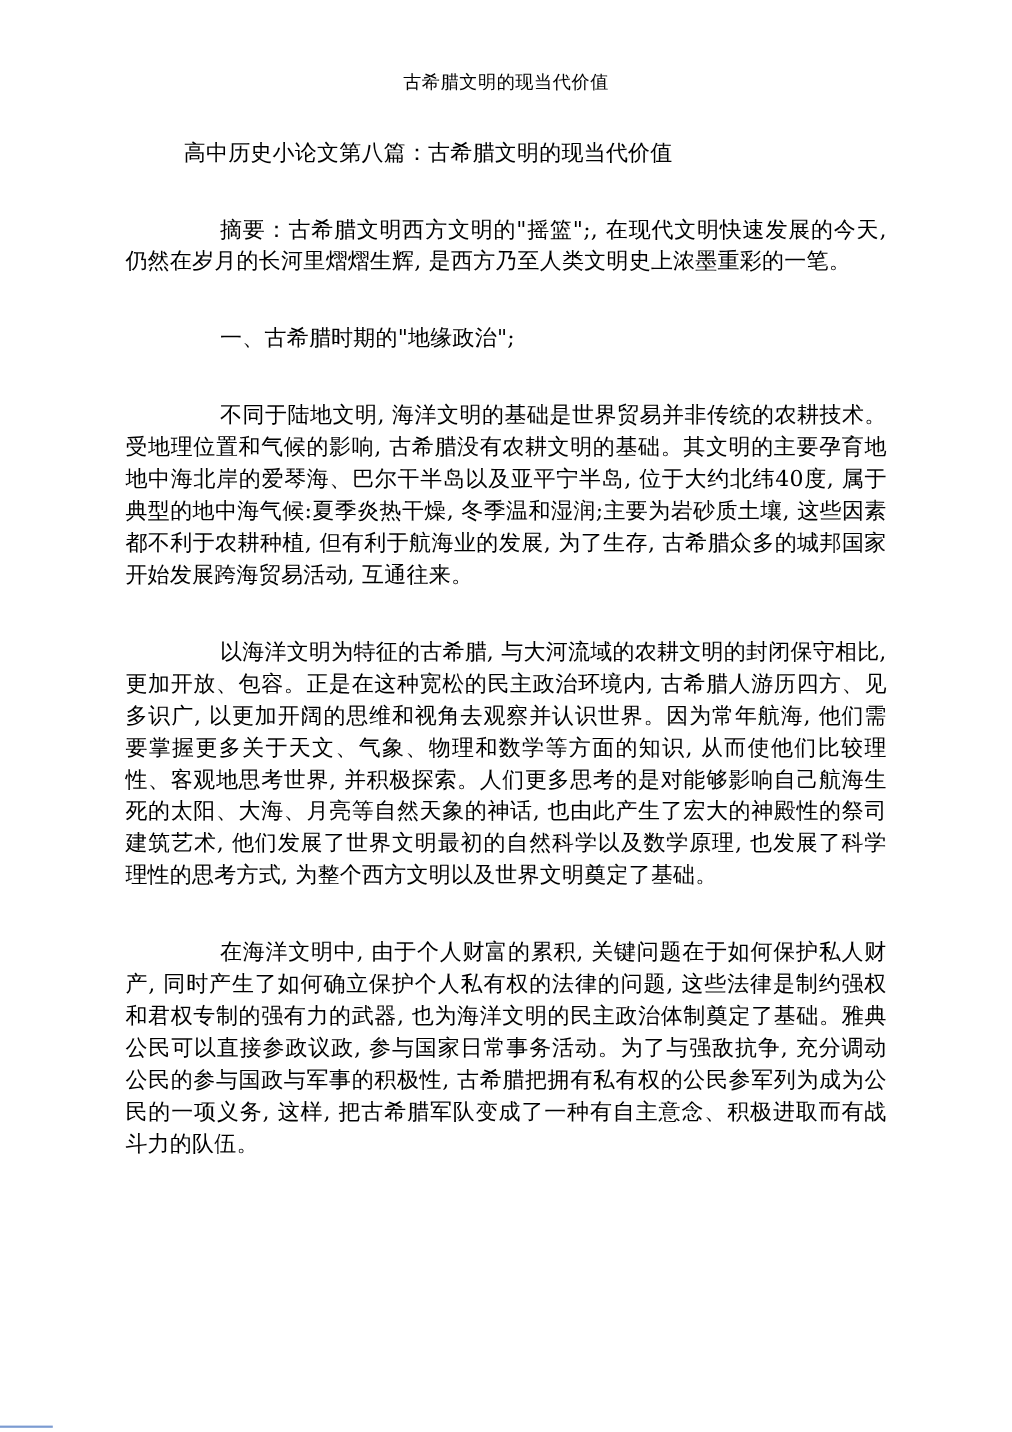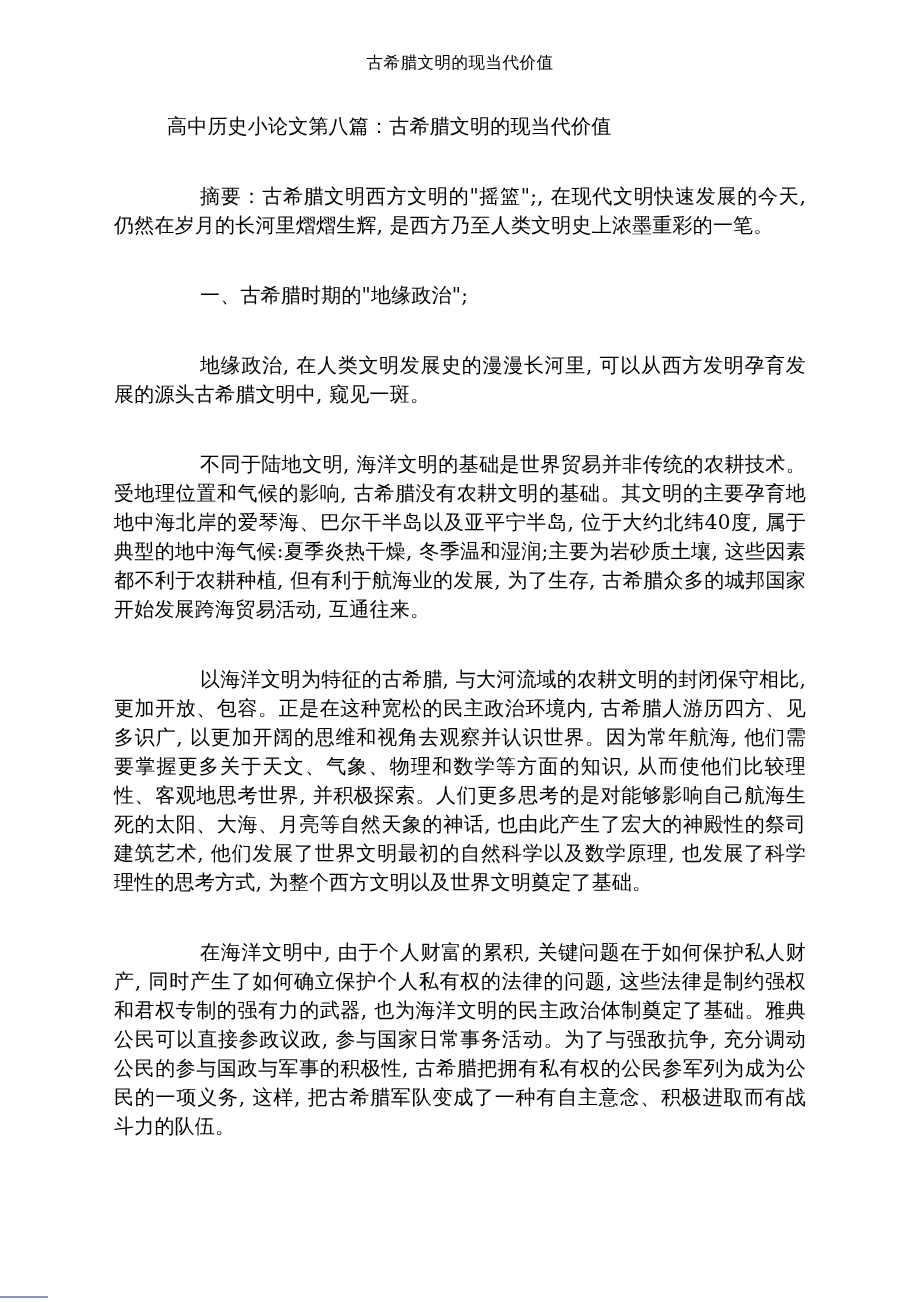--- a/index.html
+++ b/index.html
@@ -12,21 +12,21 @@
     height: 1302px;
     position: relative;
     overflow: hidden;
     font-family: "DejaVu Serif", "Liberation Serif", serif;
     color: #000000;
   }
   .page {
     box-sizing: border-box;
     width: 920px;
     min-height: 1302px;
-    padding: 48px 114px 40px 114px;
+    padding: 60px 114px 40px 114px;
     background: #ffffff;
   }
   .doc-title {
     font-size: 16.5px;
     font-weight: normal;
     text-align: center;
     margin: 0 0 35px 0;
     line-height: 29px;
     letter-spacing: 0.5px;
   }
@@ -55,21 +55,20 @@
 <div class="page">
   <h1 class="doc-title">古希腊文明的现当代价值</h1>
 
   <p class="para indent-sm">高中历史小论文第八篇：古希腊文明的现当代价值</p>
 
   <p class="para indent-lg">摘要：古希腊文明西方文明的"摇篮";, 在现代文明快速发展的今天, 仍然在岁月的长河里熠熠生辉, 是西方乃至人类文明史上浓墨重彩的一笔。</p>
 
 
   <p class="para indent-lg">一、古希腊时期的"地缘政治";</p>
 
-  <p class="para indent-lg">地缘政治, 在人类文明发展史的漫漫长河里, 可以从西方发明孕育发展的源头古希腊文明中, 窥见一斑。</p>
 
   <p class="para indent-lg">不同于陆地文明, 海洋文明的基础是世界贸易并非传统的农耕技术。受地理位置和气候的影响, 古希腊没有农耕文明的基础。其文明的主要孕育地地中海北岸的爱琴海、巴尔干半岛以及亚平宁半岛, 位于大约北纬40度, 属于典型的地中海气候:夏季炎热干燥, 冬季温和湿润;主要为岩砂质土壤, 这些因素都不利于农耕种植, 但有利于航海业的发展, 为了生存, 古希腊众多的城邦国家开始发展跨海贸易活动, 互通往来。</p>
 
   <p class="para indent-lg">以海洋文明为特征的古希腊, 与大河流域的农耕文明的封闭保守相比, 更加开放、包容。正是在这种宽松的民主政治环境内, 古希腊人游历四方、见多识广, 以更加开阔的思维和视角去观察并认识世界。因为常年航海, 他们需要掌握更多关于天文、气象、物理和数学等方面的知识, 从而使他们比较理性、客观地思考世界, 并积极探索。人们更多思考的是对能够影响自己航海生死的太阳、大海、月亮等自然天象的神话, 也由此产生了宏大的神殿性的祭司建筑艺术, 他们发展了世界文明最初的自然科学以及数学原理, 也发展了科学理性的思考方式, 为整个西方文明以及世界文明奠定了基础。</p>
 
   <p class="para indent-lg">在海洋文明中, 由于个人财富的累积, 关键问题在于如何保护私人财产, 同时产生了如何确立保护个人私有权的法律的问题, 这些法律是制约强权和君权专制的强有力的武器, 也为海洋文明的民主政治体制奠定了基础。雅典公民可以直接参政议政, 参与国家日常事务活动。为了与强敌抗争, 充分调动公民的参与国政与军事的积极性, 古希腊把拥有私有权的公民参军列为成为公民的一项义务, 这样, 把古希腊军队变成了一种有自主意念、积极进取而有战斗力的队伍。</p>
 </div>
 
 <div class="footer-mark"></div>
 

